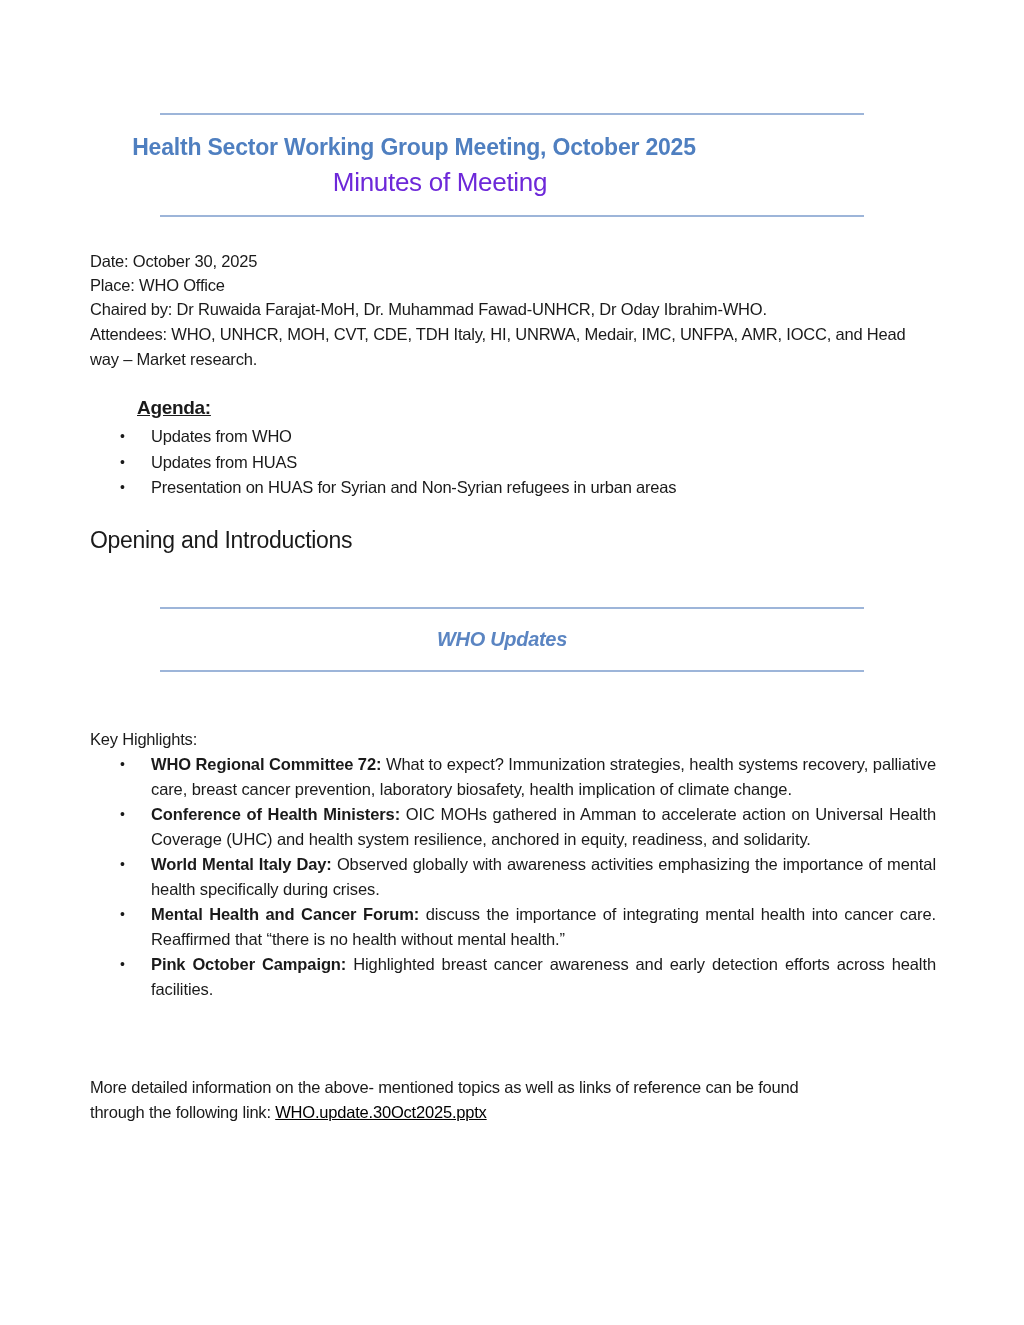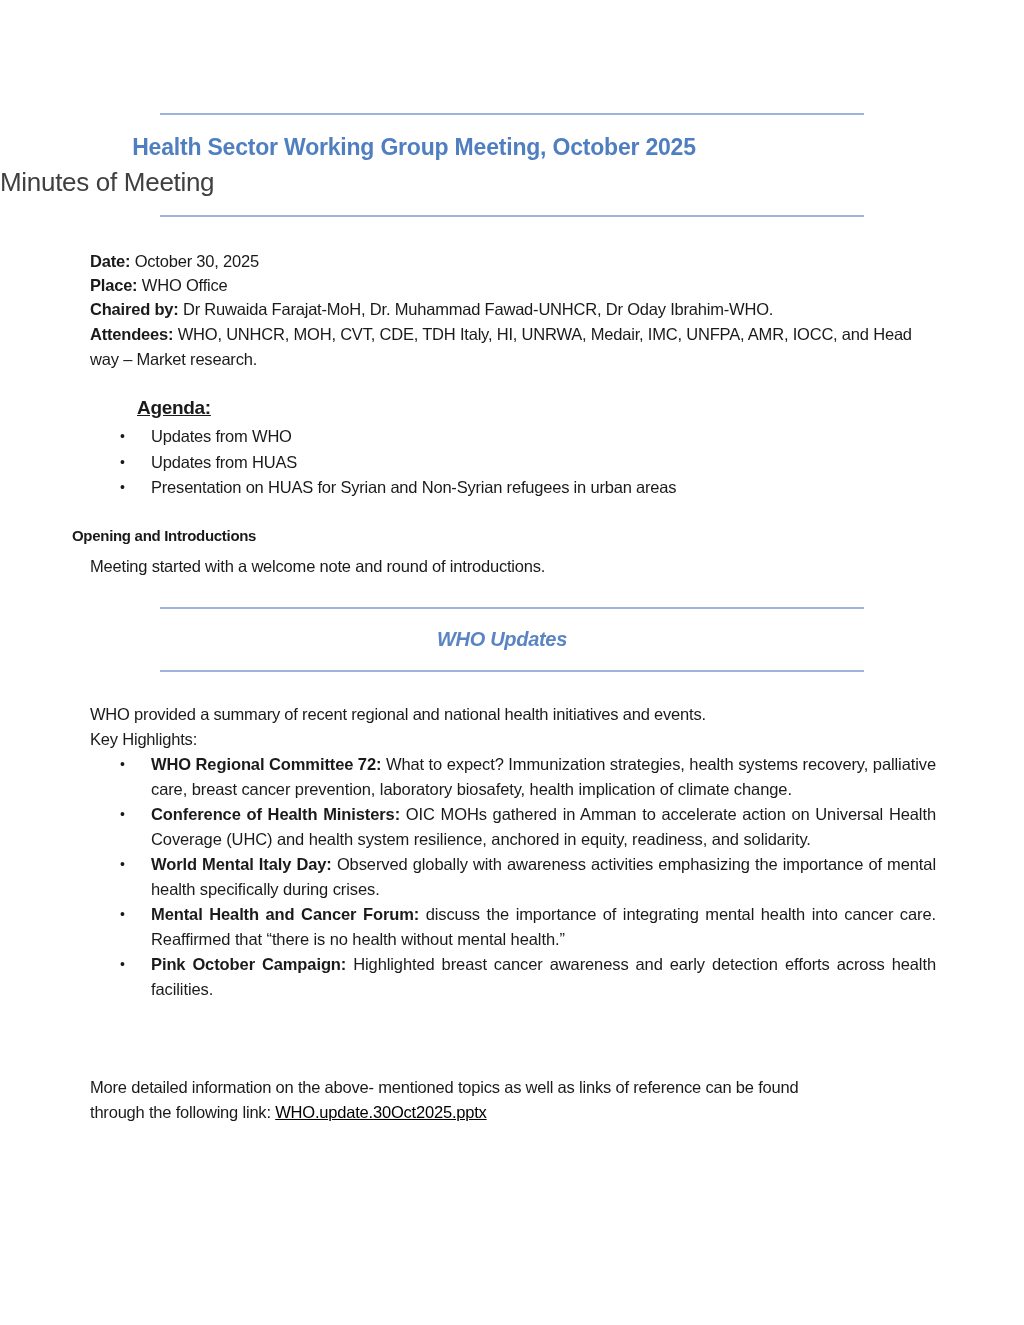--- a/index.html
+++ b/index.html
@@ -7,30 +7,30 @@
     width: 1024px; height: 1325px; position: relative; overflow: hidden;
     font-family: "Liberation Sans", sans-serif; color: #1a1a1a;
   }
   .page { position: absolute; left: 0; top: 0; width: 1024px; height: 1325px; }
   .rule { position: absolute; left: 160px; width: 704px; height: 2px; background: #9db5d9; }
   .title-main {
     position: absolute; left: 0; width: 828px; text-align: center;
     top: 134px; font-size: 23px; font-weight: bold; color: #4f7fc0; letter-spacing: -0.2px;
   }
   .title-sub {
-    position: absolute; left: 0; width: 880px; 
-    top: 167px; font-size: 26px; color: #404040; letter-spacing: -0.3px;
+    position: absolute; left: 0; width: 880px; text-align: center;
+    top: 167px; font-size: 26px; color: #6d28d9; letter-spacing: -0.3px;
   }
   .line { position: absolute; left: 90px; font-size: 16.5px; line-height: 24px; white-space: nowrap; letter-spacing: -0.2px; }
-  .line b { font-weight: bold; }
+  .line b { font-weight: normal; }
   .h-agenda { position: absolute; left: 90px; top: 397px; font-size: 19px; font-weight: bold; text-decoration: underline; letter-spacing: -0.3px; margin-left: 47px; }
   .bullet-list { position: absolute; left: 90px; margin: 0; padding: 0; list-style: none; }
   .bullet-list li { position: relative; padding-left: 61px; font-size: 16.5px; line-height: 25.5px; letter-spacing: -0.2px; white-space: nowrap; }
   .bullet-list li .dot { position: absolute; left: 30px; top: 0; font-size: 14px; }
-  .h-open { position: absolute; left: 72px; top: 527px; font-size: 15px; font-weight: bold; letter-spacing: -0.3px; }
+  .h-open { position: absolute; left: 90px; top: 527px; font-size: 23px; font-weight: normal; letter-spacing: -0.3px; }
   .section-title {
     position: absolute; left: 0; width: 1004px; text-align: center; top: 628px;
     font-size: 20px; font-weight: bold; font-style: italic; color: #5b85c2; letter-spacing: -0.3px;
   }
   .highlights { position: absolute; left: 90px; top: 752px; width: 846px; margin: 0; padding: 0; list-style: none; }
   .highlights li { position: relative; padding-left: 61px; font-size: 16.5px; line-height: 25px; text-align: justify; letter-spacing: -0.1px; }
   .highlights li .dot { position: absolute; left: 30px; top: 0; font-size: 14px; }
   .highlights li b { font-weight: bold; }
   .link { text-decoration: underline; color: #000000; cursor: pointer; }
 </style>
@@ -63,27 +63,25 @@
   <div class="line" style="top:347px">way – Market research.</div>
 
   <div class="h-agenda">Agenda:</div>
   <ul class="bullet-list" style="top:424px">
     <li><span class="dot">•</span><span>Updates from WHO</span></li>
     <li><span class="dot">•</span><span>Updates from HUAS</span></li>
     <li><span class="dot">•</span><span>Presentation on HUAS for Syrian and Non-Syrian refugees in urban areas</span></li>
   </ul>
 
   <div class="h-open">Opening and Introductions</div>
-  <div class="line" style="top:554px">Meeting started with a welcome note and round of introductions.</div>
 
   <div class="rule" style="top:607px"></div>
   <div class="section-title">WHO Updates</div>
   <div class="rule" style="top:670px"></div>
 
-  <div class="line" style="top:702px">WHO provided a summary of recent regional and national health initiatives and events.</div>
   <div class="line" style="top:727px">Key Highlights:</div>
 
   <ul class="highlights">
     <li><span class="dot">•</span><b>WHO Regional Committee 72:</b> <span>What to expect? Immunization strategies, health systems recovery, palliative care, breast cancer prevention, laboratory biosafety, health implication of climate change.</span></li>
     <li><span class="dot">•</span><b>Conference of Health Ministers:</b> <span>OIC MOHs gathered in Amman to accelerate action on Universal Health Coverage (UHC) and health system resilience, anchored in equity, readiness, and solidarity.</span></li>
     <li><span class="dot">•</span><b>World Mental Italy Day:</b> <span>Observed globally with awareness activities emphasizing the importance of mental health specifically during crises.</span></li>
     <li><span class="dot">•</span><b>Mental Health and Cancer Forum:</b> <span>discuss the importance of integrating mental health into cancer care. Reaffirmed that “there is no health without mental health.”</span></li>
     <li><span class="dot">•</span><b>Pink October Campaign:</b> <span>Highlighted breast cancer awareness and early detection efforts across health facilities.</span></li>
   </ul>
 

